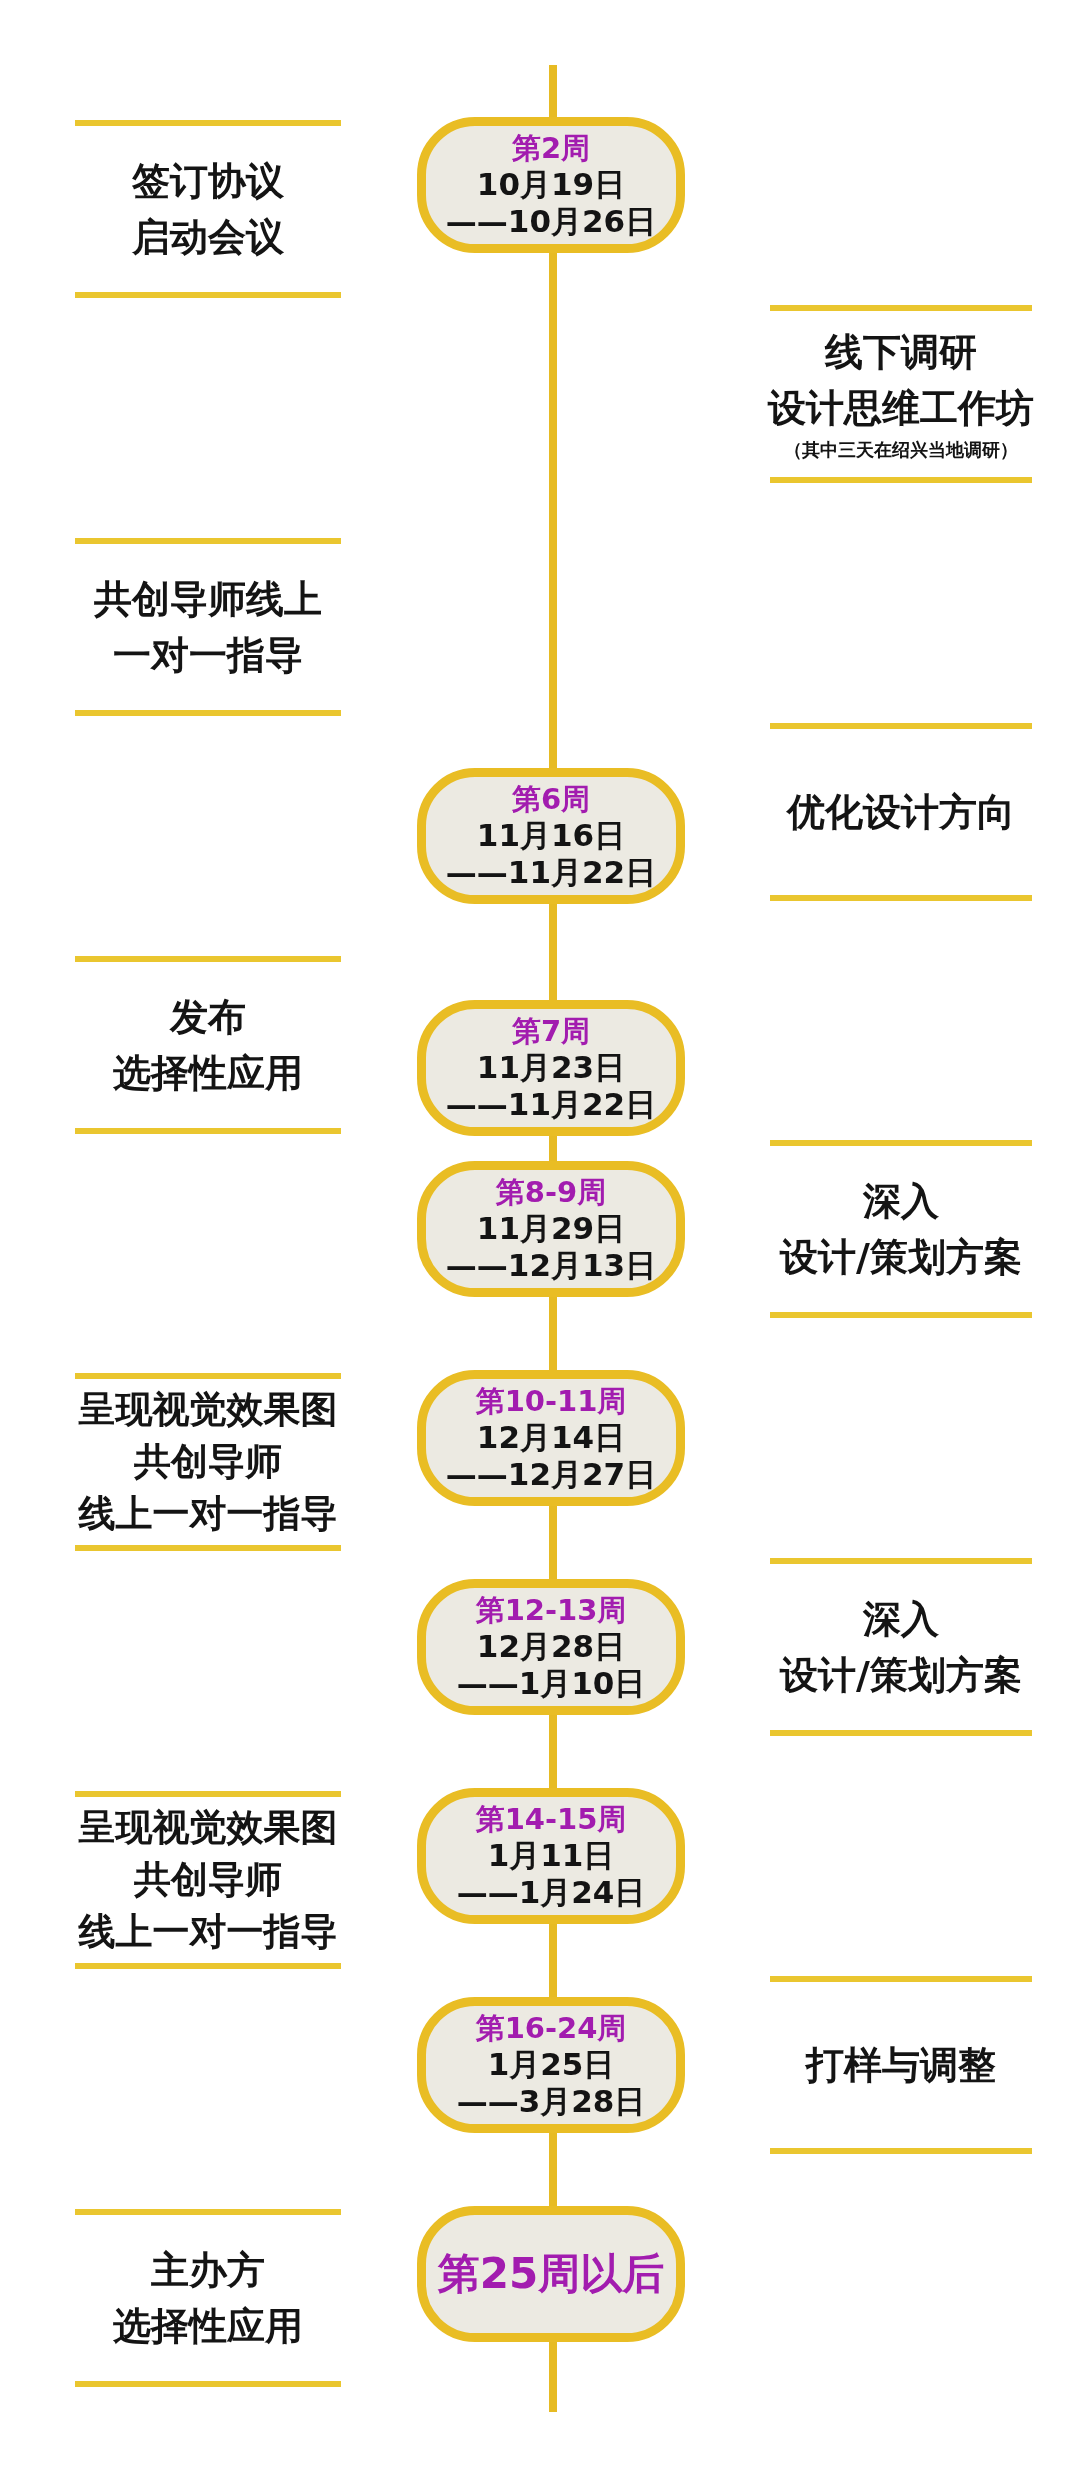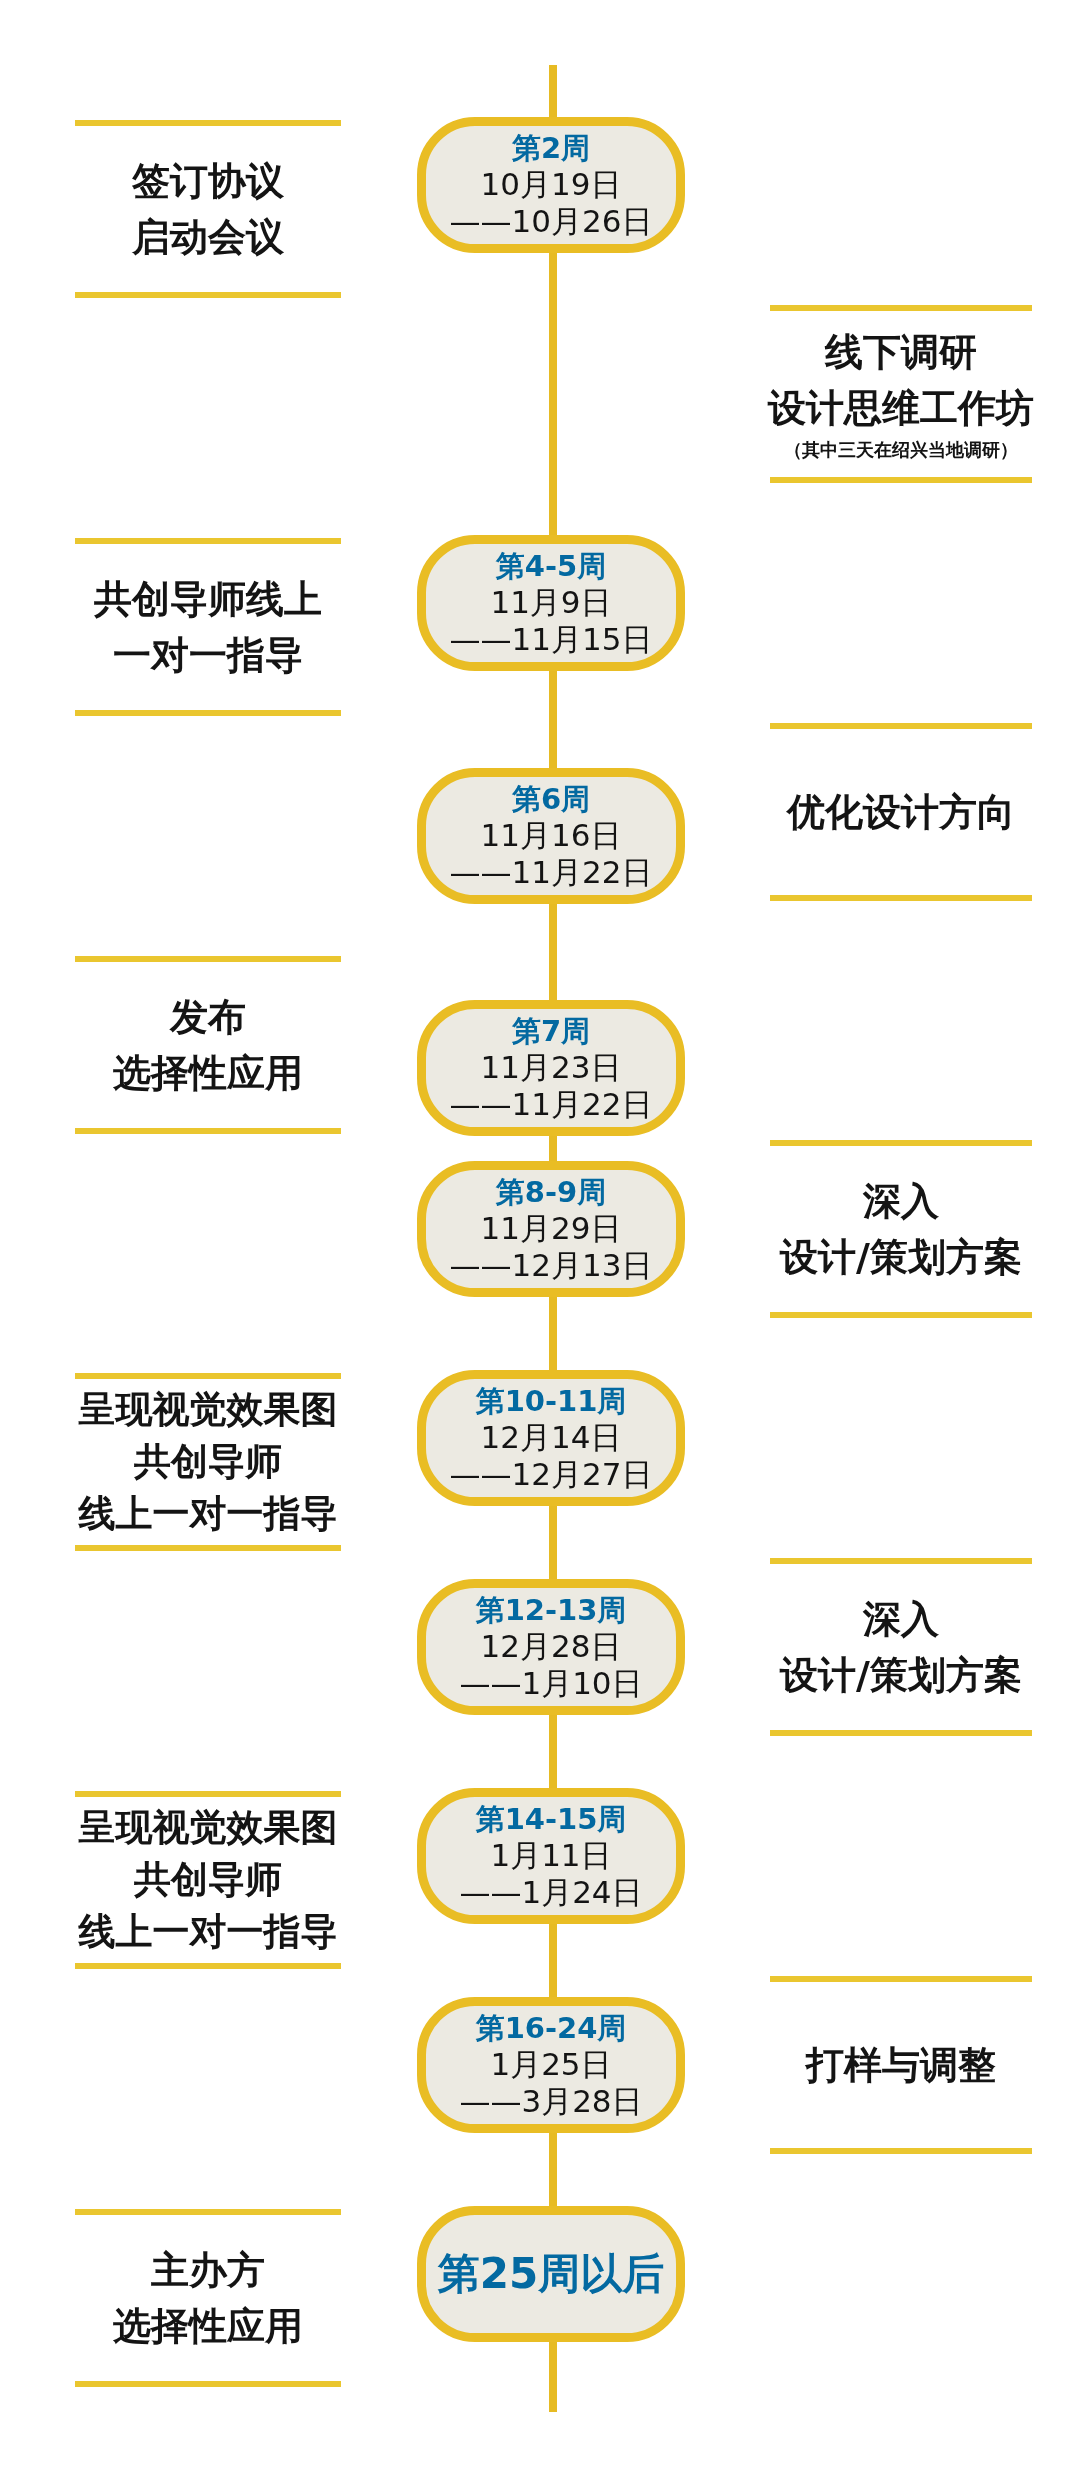--- a/index.html
+++ b/index.html
@@ -9,22 +9,22 @@
   }
   
   .axis{position:absolute;left:549px;top:65px;width:8px;height:2347px;background:#E7BB23;}
   
   .node{
     position:absolute;left:417px;width:268px;height:136px;box-sizing:border-box;
     background:#ECEAE2;border:9px solid #E9BD24;border-radius:58px;
     display:flex;flex-direction:column;justify-content:center;align-items:center;
     text-align:center;z-index:2;
   }
-  .node-week{font-size:29px;font-weight:bold;color:#0369a1;line-height:36px;}
-  .node-date{font-size:31px;font-weight:normal;color:#141414;line-height:37px;white-space:nowrap;}
+  .node-week{font-size:29px;font-weight:bold;color:#a21caf;line-height:36px;}
+  .node-date{font-size:31px;font-weight:bold;color:#141414;line-height:37px;white-space:nowrap;}
   .node-single .node-week{font-size:42px;}
   
   .side-label{
     position:absolute;height:178px;box-sizing:border-box;
     display:flex;flex-direction:column;justify-content:space-between;align-items:center;z-index:1;
   }
   .side-label.left{left:75px;width:266px;margin-top:24px;}
   .side-label.right{left:770px;width:262px;}
   .divider{width:100%;height:6px;background:#EAC62F;}
   .side-text{
@@ -42,25 +42,20 @@
 
   <div class="axis"></div>
 
   <div class="node" style="top:117px">
     <div class="node-week">第2周</div>
     <div class="node-date">10月19日</div>
     <div class="node-date">——10月26日</div>
   </div>
 
 
-  <div class="node" style="top:535px">
-    <div class="node-week">第4-5周</div>
-    <div class="node-date">11月9日</div>
-    <div class="node-date">——11月15日</div>
-  </div>
 
   <div class="node" style="top:768px">
     <div class="node-week">第6周</div>
     <div class="node-date">11月16日</div>
     <div class="node-date">——11月22日</div>
   </div>
 
   <div class="node" style="top:1000px">
     <div class="node-week">第7周</div>
     <div class="node-date">11月23日</div>

